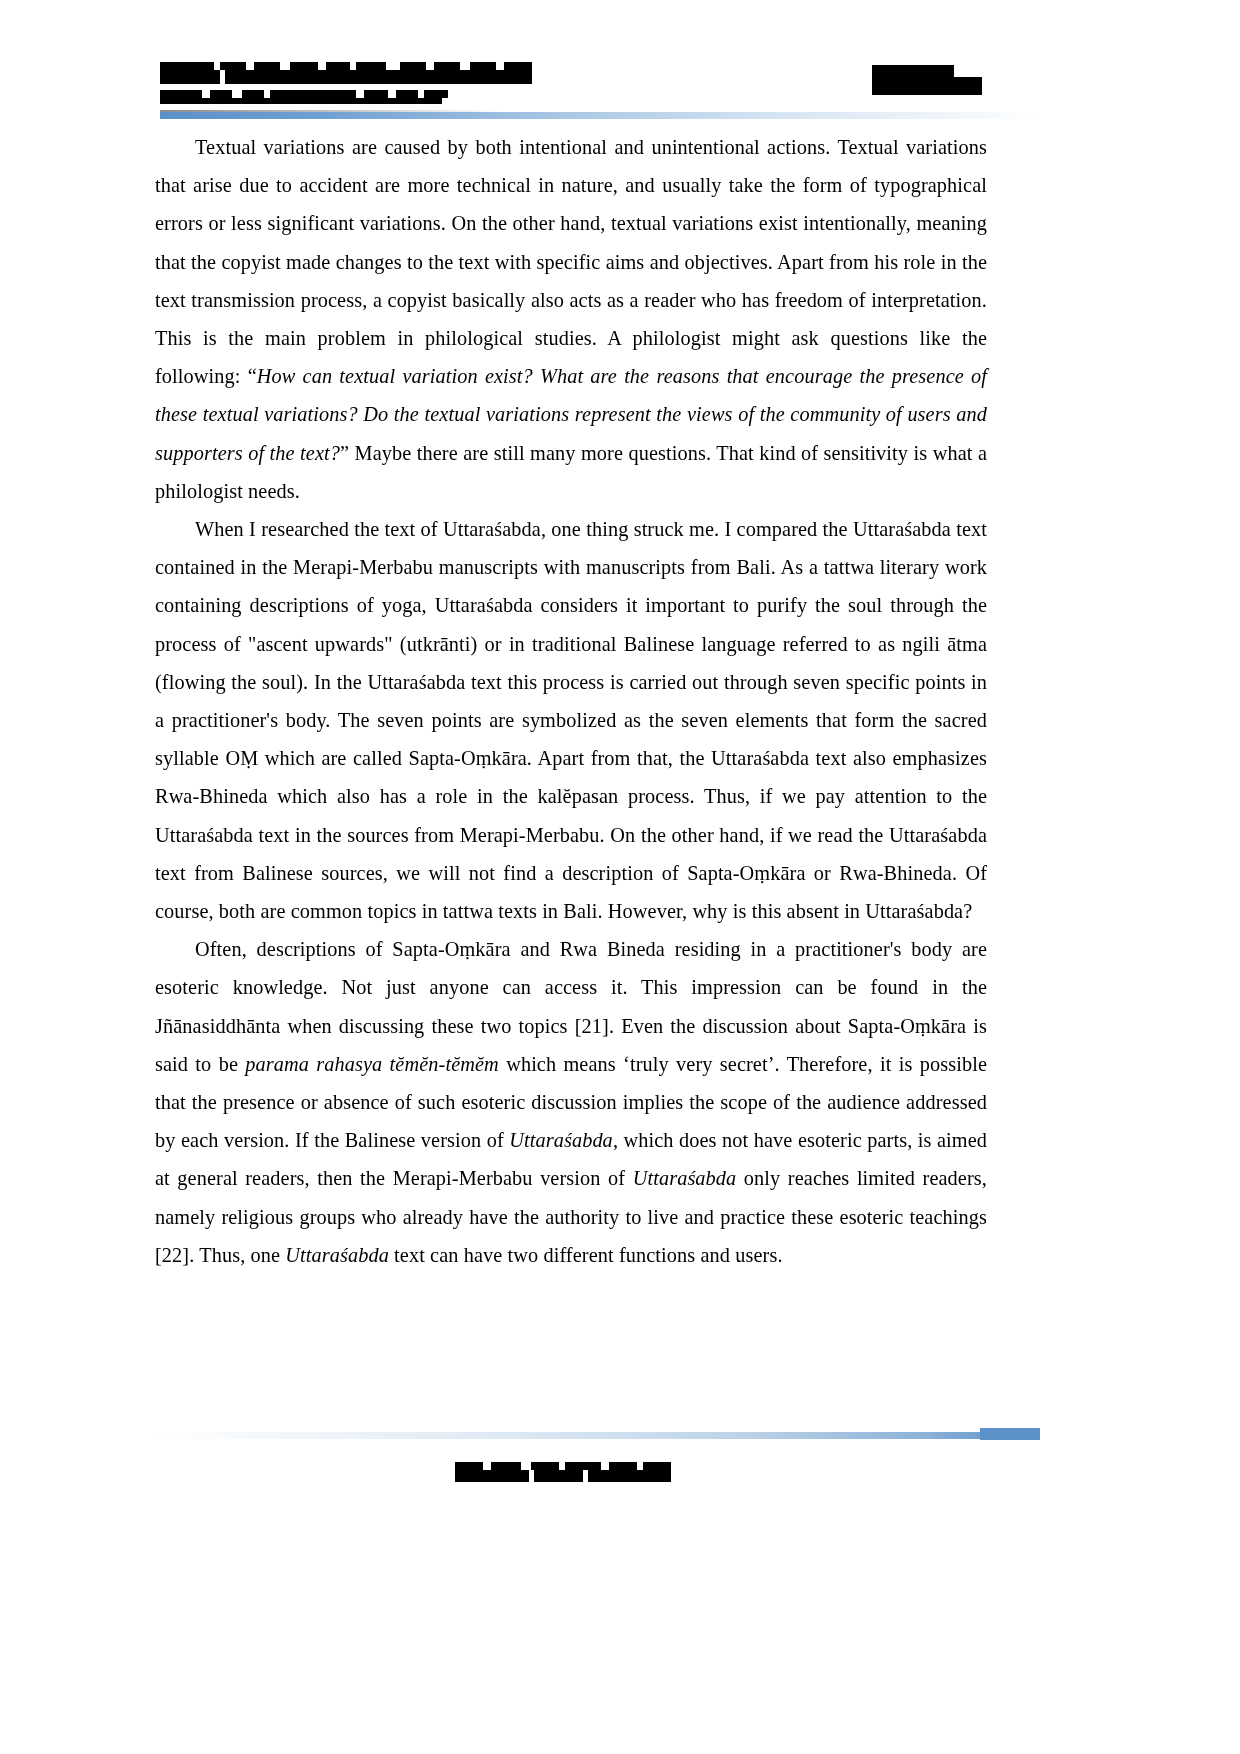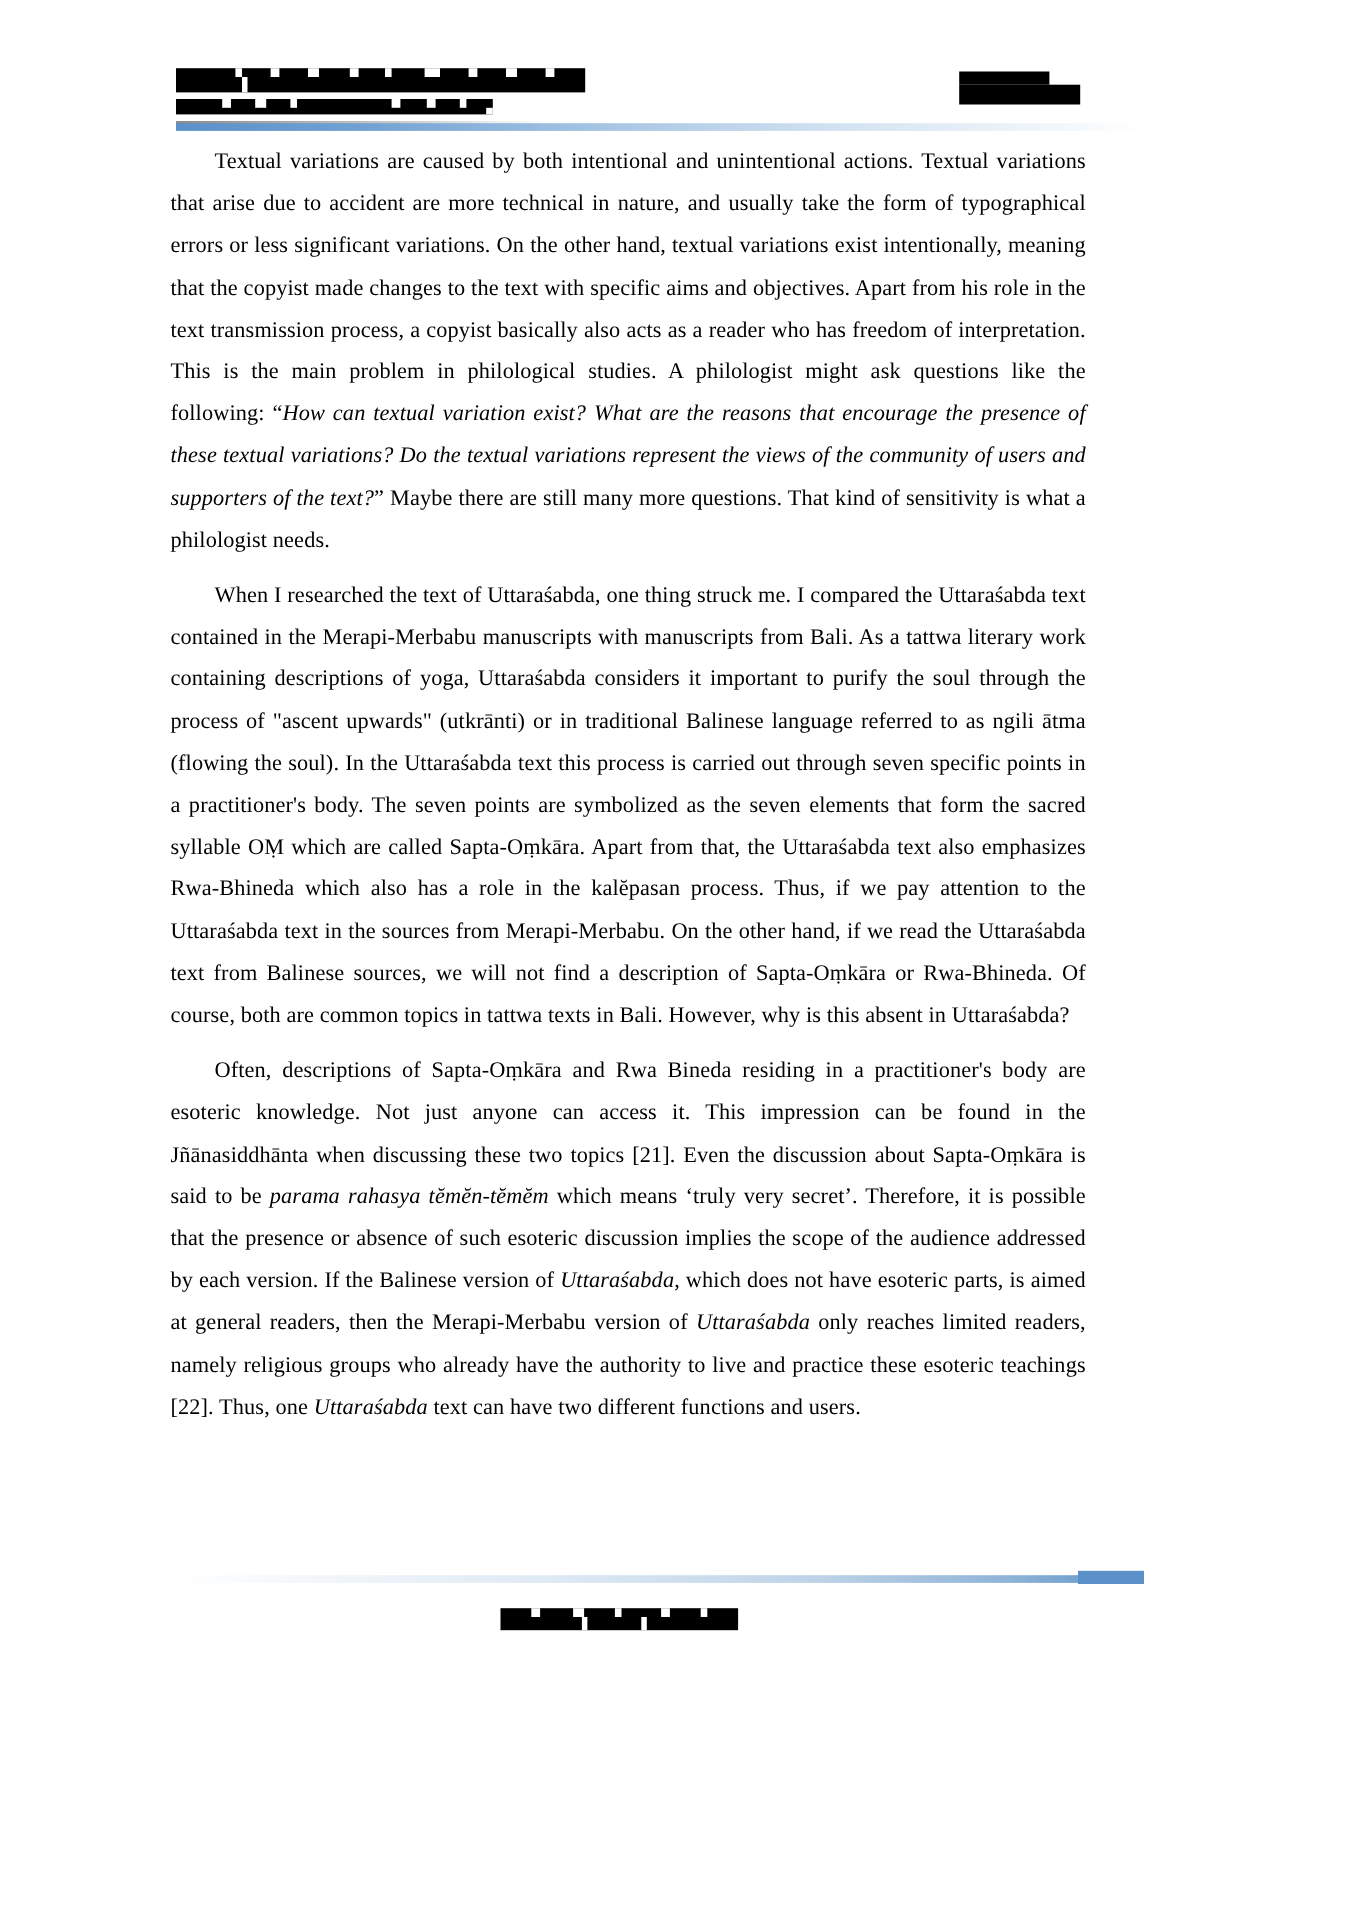--- a/index.html
+++ b/index.html
@@ -92,21 +92,21 @@
   p.para {
     margin: 0 0 0 0;
     text-align: justify;
     text-indent: 40px;
     font-size: 20.3px;
     line-height: 38.2px;
     letter-spacing: 0.1px;
     word-spacing: 0px;
     hyphens: none;
   }
-  p.para + p.para { margin-top: 12px; }
+  p.para + p.para { margin-top: 0px; }
   i, .it { font-style: italic; }
 
   
   .rule-bot {
     position: absolute;
     top: 1432px;
     left: 155px;
     width: 885px;
     height: 7px;
     background: linear-gradient(to right, #ffffff 0%, #f3f7fb 14%, #dde9f4 40%, #bed3e8 66%, #8fb4d8 86%, #5b90c9 100%);

